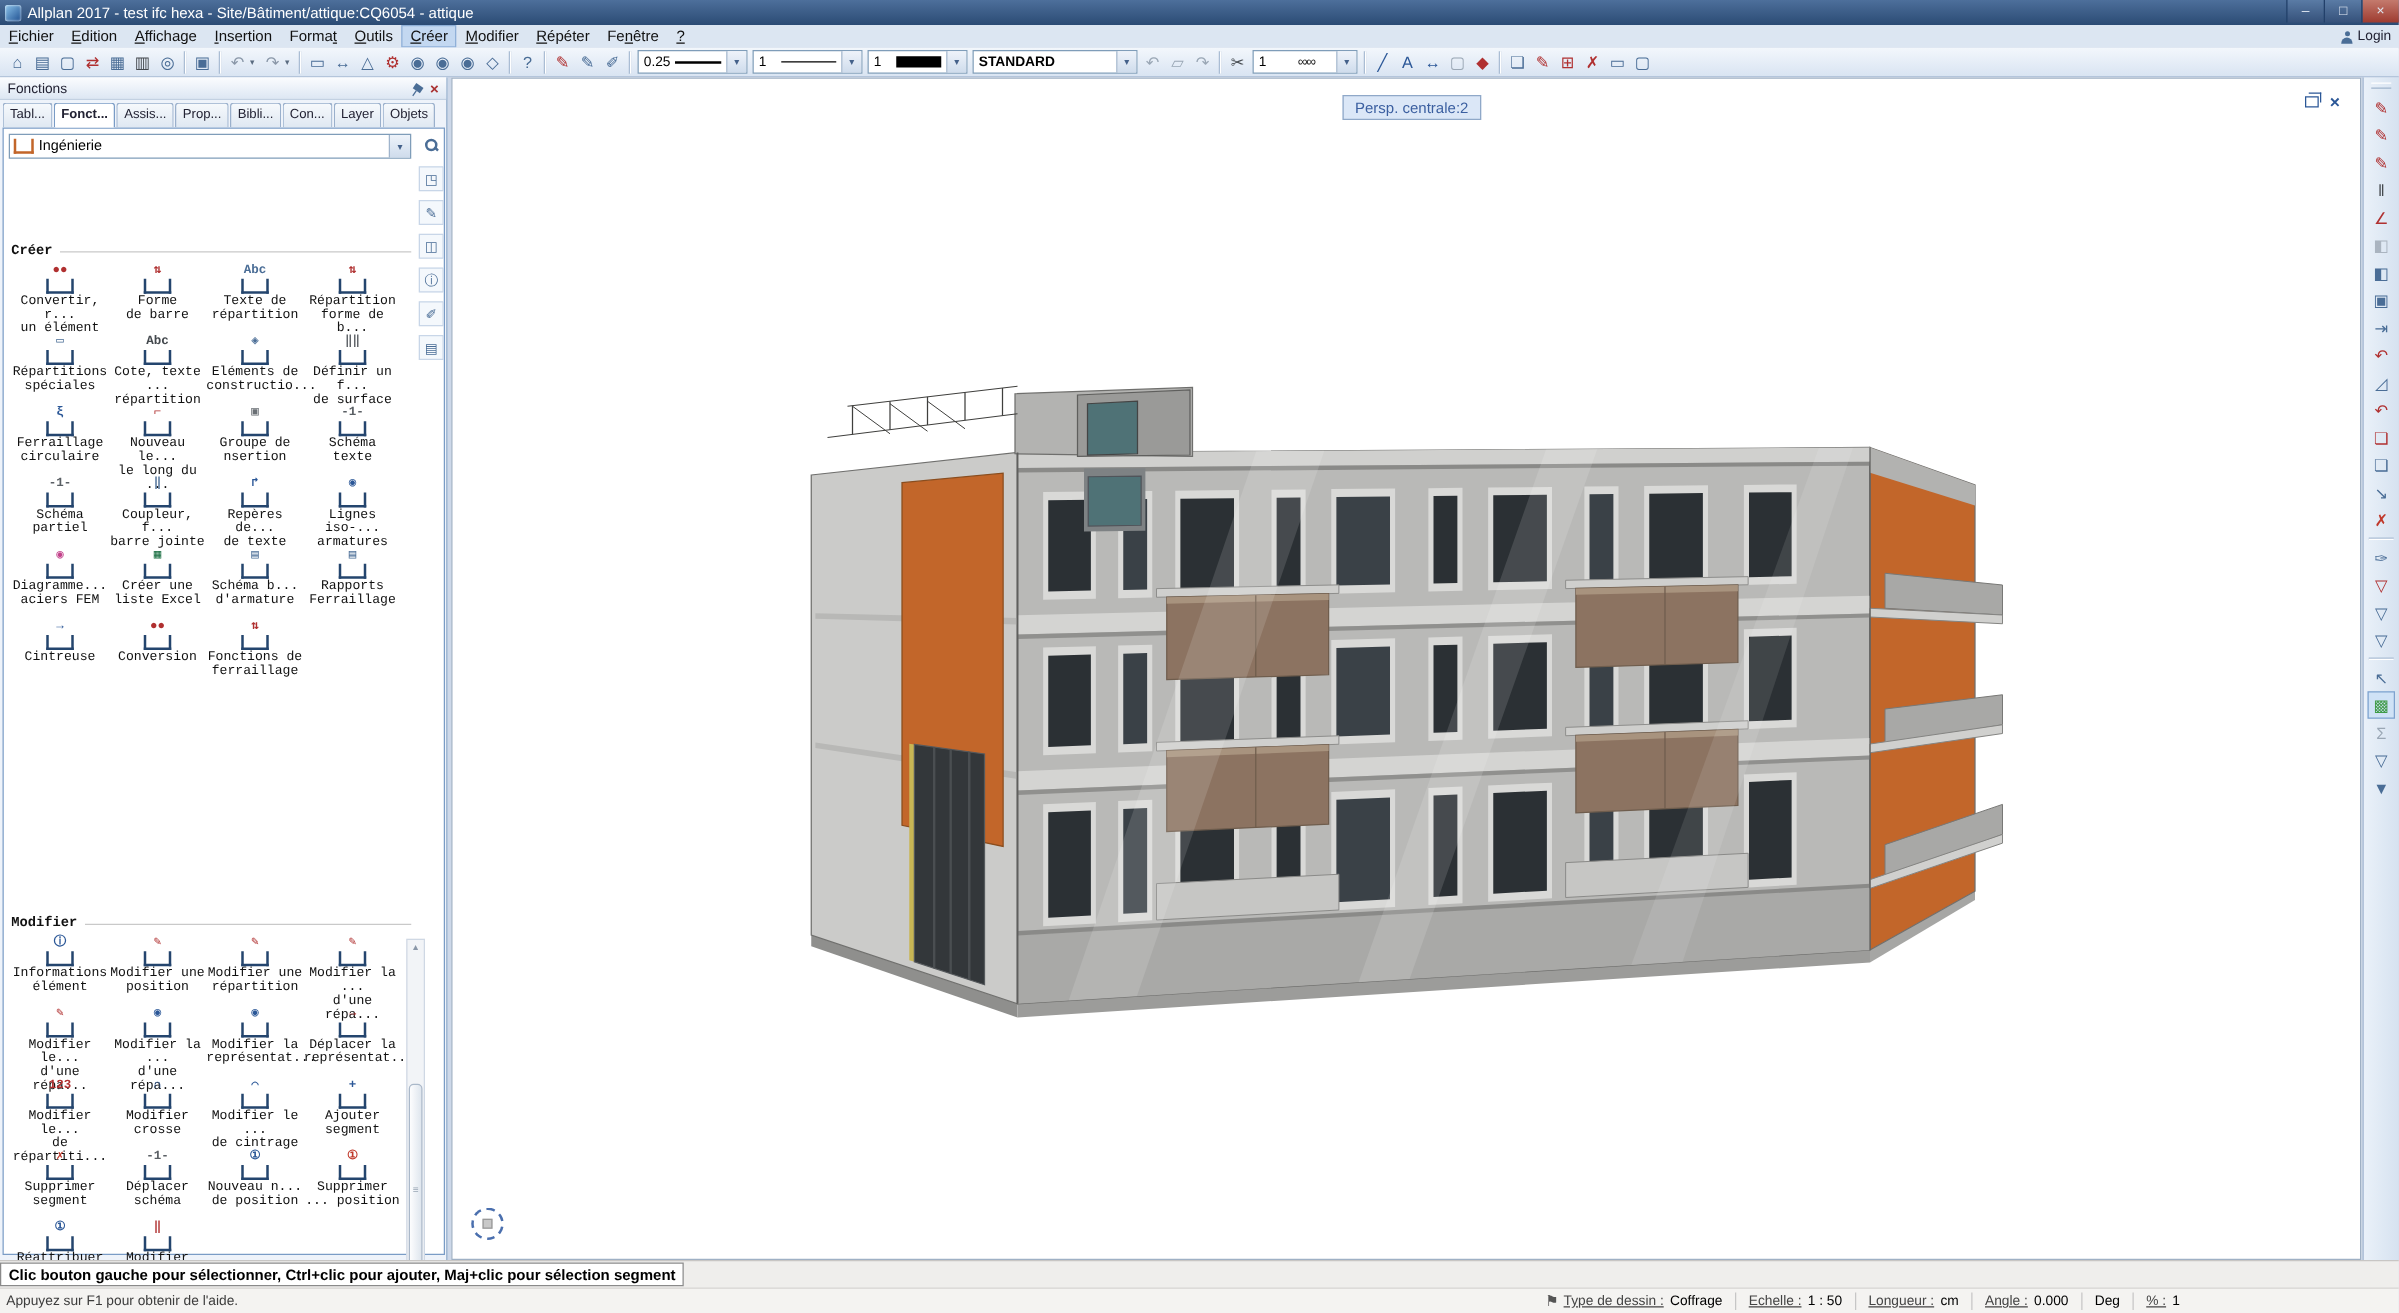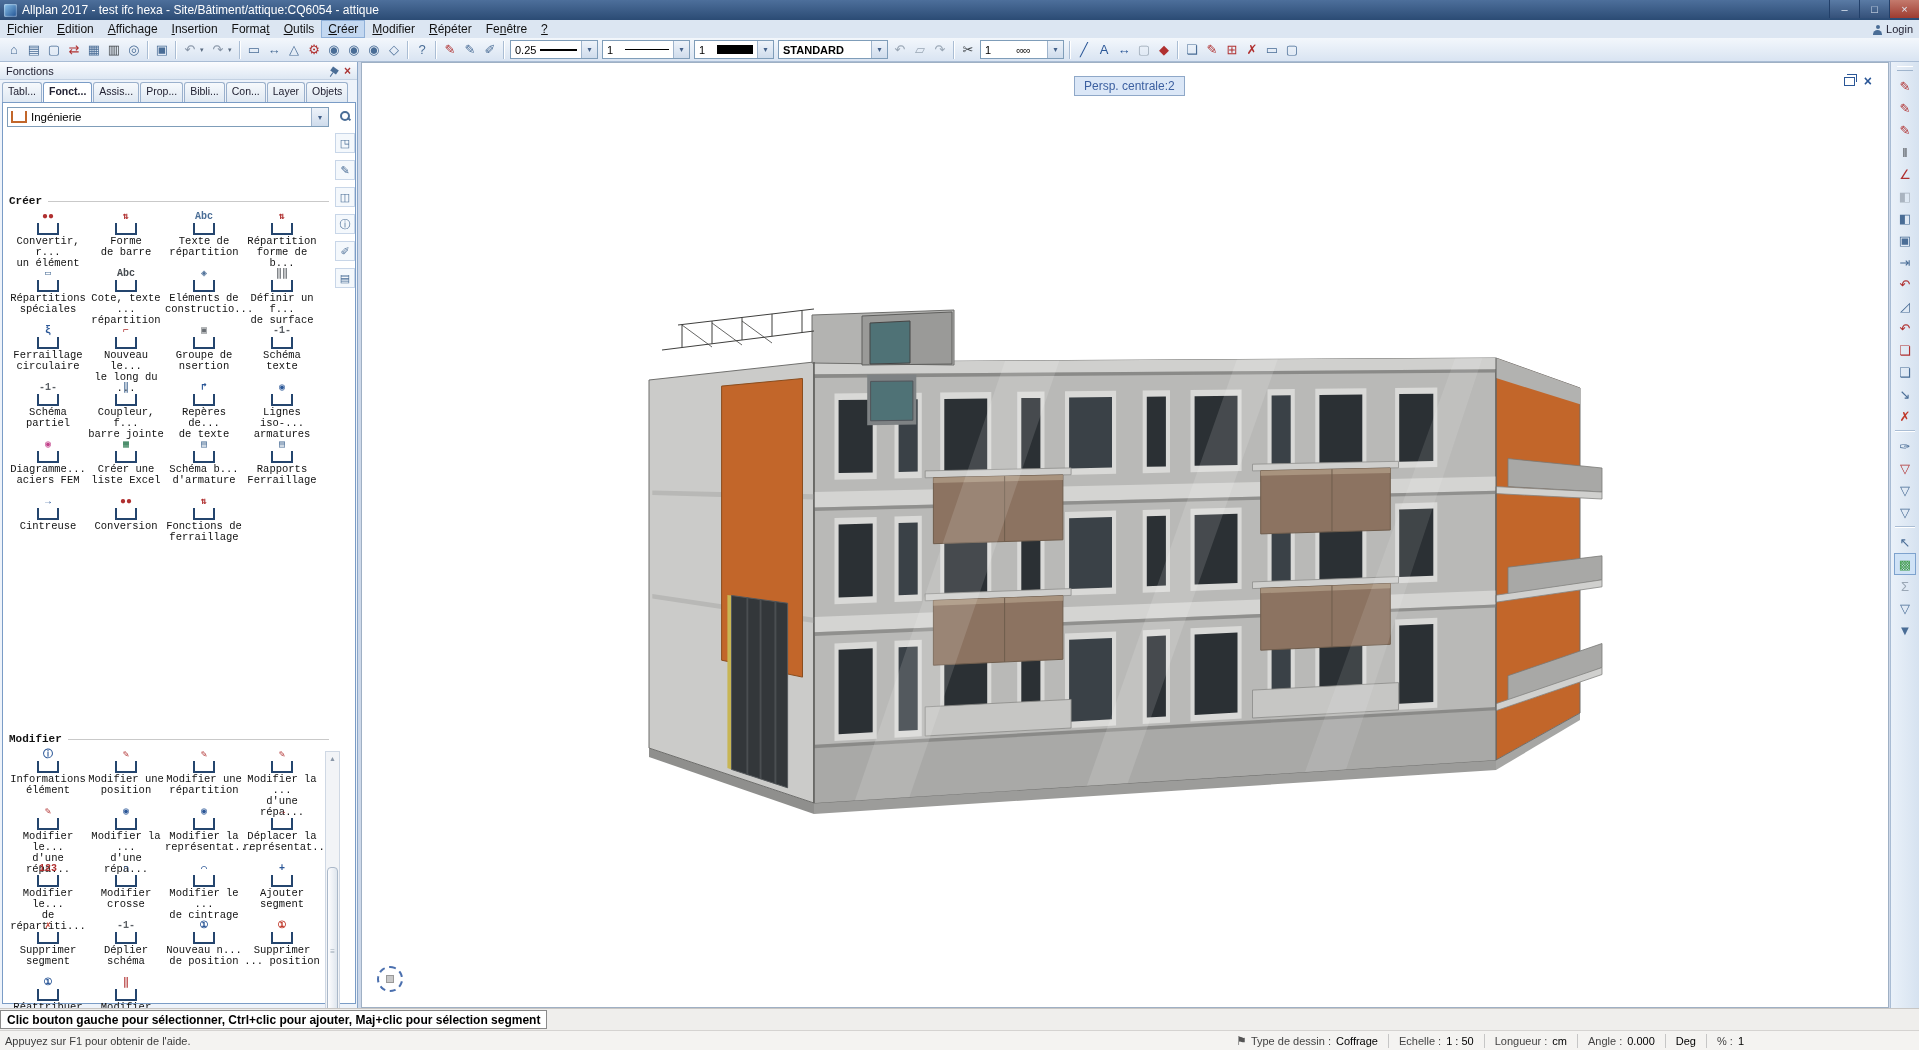--- a/index.html
+++ b/index.html
@@ -103,21 +103,21 @@
   #hintrow{position:absolute;left:0;top:1008px;width:1919px;height:22px;background:#efeeec;border-top:1px solid #c8c6c4;}
   #hintbox{position:absolute;left:0;top:1px;width:547px;height:19px;background:#fff;border:1px solid #8a8a8a;
     box-sizing:border-box;font-size:12px;font-weight:bold;color:#000;display:flex;align-items:center;padding-left:6px;}
   
   #statusbar{position:absolute;left:0;top:1030px;width:1919px;height:20px;background:#f4f3f1;
     border-top:1px solid #d5d3d1;display:flex;align-items:center;font-size:11px;color:#3c3c3c;}
   #sbhelp{margin-left:5px;}
   #sbfields{margin-left:auto;display:flex;align-items:center;margin-right:175px;}
   .sbsep{width:1px;height:14px;background:#c6c6c6;margin:0 10px;}
   .sbflag{color:#555;font-size:12px;margin-right:4px;}
-  .sblabel{color:#444;margin-right:5px;}
+  .sblabel{color:#444;margin-right:5px;text-decoration:underline;}
   .sbvalue{color:#000;}
   svg{display:block;}
 </style>
 </head>
 <body>
 
 <div id="titlebar">
   <span class="applogo"></span>
   <span>Allplan 2017 - test ifc hexa - Site/Bâtiment/attique:CQ6054 - attique</span>
   <span id="wbtns">
@@ -190,21 +190,21 @@
   <div class="combo" style="width:88px">
     <span class="cv">1</span>
       <span class="linegfx thin"></span>
       <span class="dd">▾</span>
   </div>
   <div class="combo" style="width:80px">
     <span class="cv">1</span>
       <span class="colorbar"></span>
       <span class="dd">▾</span>
   </div>
-  <div class="combo" style="width:110px">
+  <div class="combo" style="width:132px">
     <span class="cv" style="font-weight:bold">STANDARD</span>
       <span class="dd" style="margin-left:auto">▾</span>
   </div>
   <span class="tbg" id="tbmid">
       <span class="tbi dis" style="color: rgb(154, 167, 181);">↶</span>
       <span class="tbi dis" style="color: rgb(154, 167, 181);">▱</span>
       <span class="tbi dis" style="color: rgb(154, 167, 181);">↷</span>
       <span class="tsep"></span>
       <span class="tbi" style="color: rgb(68, 73, 78);">✂</span>
     </span>
@@ -640,21 +640,21 @@
                 <div>Supprimer</div>
                 <div>segment</div>
               </div>
             </div>
             <div class="fitem">
               <div class="ficon">
                 <span class="br"></span>
                 <span class="gl" style="color: rgb(90, 95, 100);">-1-</span>
               </div>
               <div class="fl">
-                <div>Déplier</div>
+                <div>Déplacer</div>
                 <div>schéma</div>
               </div>
             </div>
             <div class="fitem">
               <div class="ficon">
                 <span class="br"></span>
                 <span class="gl" style="color: rgb(43, 87, 151);">①</span>
               </div>
               <div class="fl">
                 <div>Nouveau n...</div>

